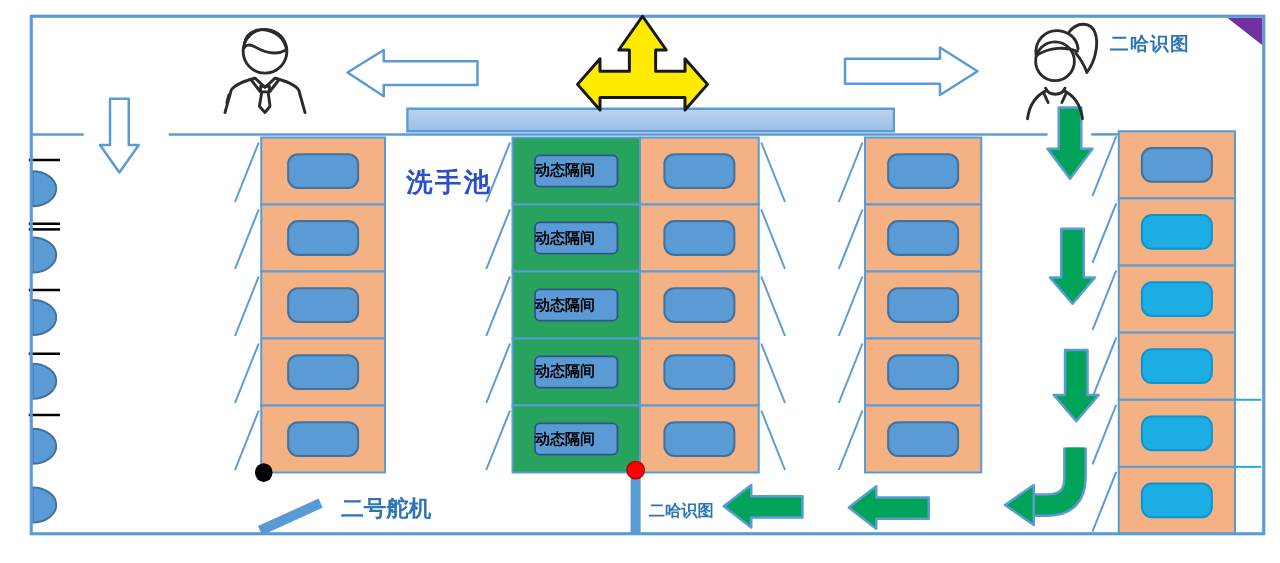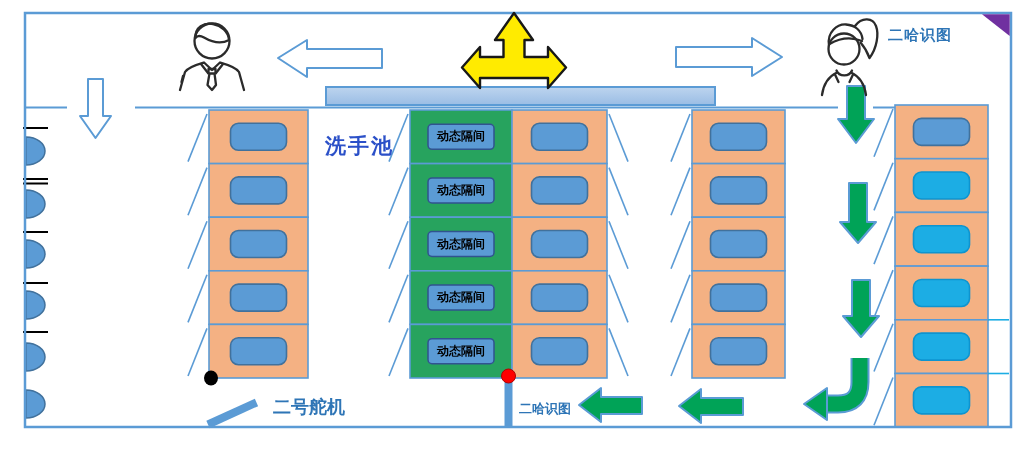--- a/index.html
+++ b/index.html
@@ -16,21 +16,21 @@
             background:linear-gradient(#BBD3EE,#9CBEE5);
             border:2px solid var(--wall-blue);}
   #shapes{position:absolute;left:0;top:0;z-index:2;pointer-events:none;}
   #labels{position:absolute;left:0;top:0;width:1024px;height:450px;z-index:3;pointer-events:none;}
   .lbl{position:absolute;font-weight:700;color:var(--label-blue);white-space:nowrap;}
   #sink-label{left:325px;top:84px;width:317px;font-size:21px;
               color:var(--sink-text);letter-spacing:2px;margin-top:48px;}
   #corner-label{left:888px;top:26px;width:100px;text-align:left;font-size:15px;letter-spacing:1px;}
   #servo1-label{left:519px;top:400px;font-size:13px;}
   #servo2-label{left:273px;top:395px;font-size:18px;}
-  .btn-lbl{position:absolute;width:66px;height:25px;line-height:25px;text-align:center;
+  .btn-lbl{position:absolute;width:66px;height:25px;line-height:25px;
            font-size:12px;font-weight:700;color:#000;}
   svg .wall{fill:none;stroke:var(--wall-blue);stroke-width:2.5;}
   svg .iline{stroke:var(--wall-blue);stroke-width:2;}
   svg .cyline{stroke:var(--vacant-cyan);stroke-width:1.6;}
   svg .hollow{fill:#FFFFFF;stroke:var(--wall-blue);stroke-width:2;stroke-linejoin:round;}
   svg .yellowA{fill:var(--arrow-yellow);stroke:#181818;stroke-width:2.4;stroke-linejoin:round;}
   svg .greenA{fill:var(--flow-green);stroke:var(--wall-blue);stroke-width:2;stroke-linejoin:round;}
   svg .curve-out{fill:none;stroke:var(--wall-blue);stroke-width:19;}
   svg .curve-in{fill:none;stroke:var(--flow-green);stroke-width:15;}
   svg .servo{stroke:var(--wall-blue);stroke-width:8;stroke-linecap:butt;}

